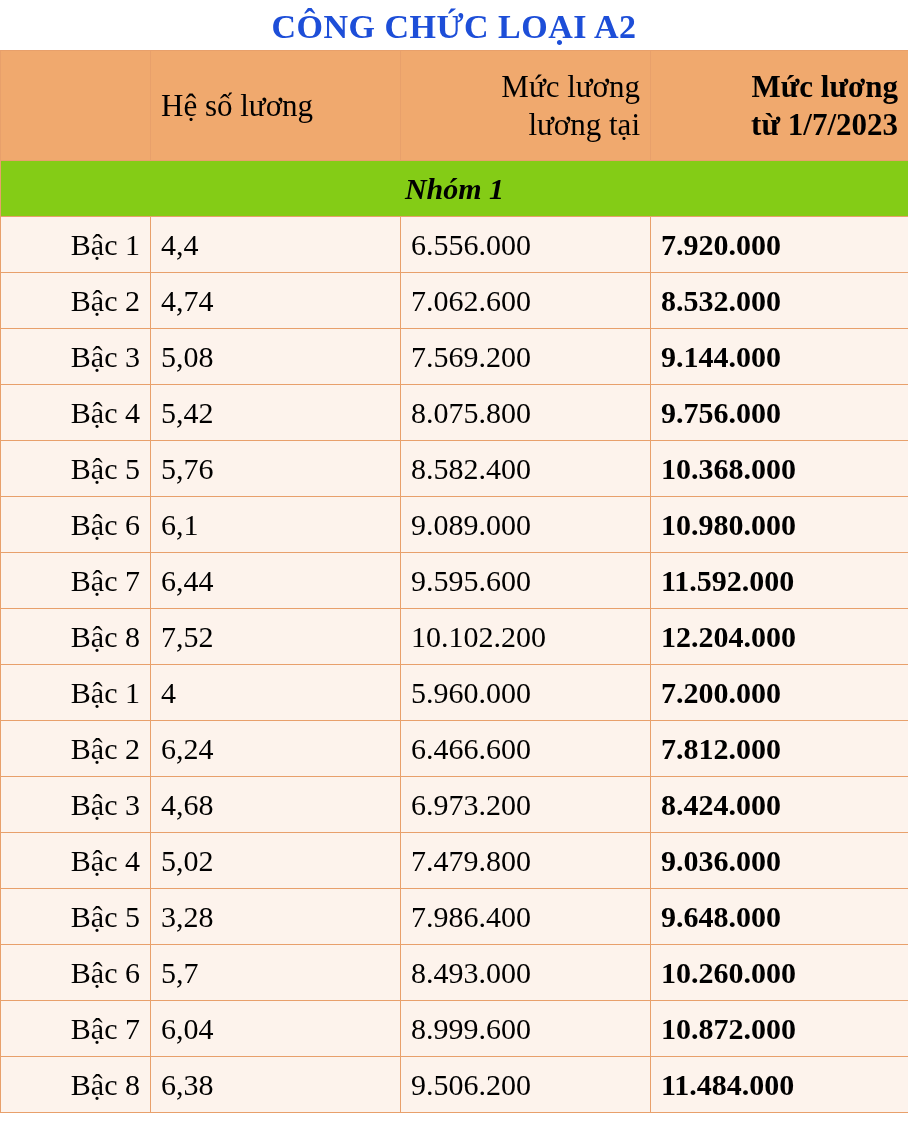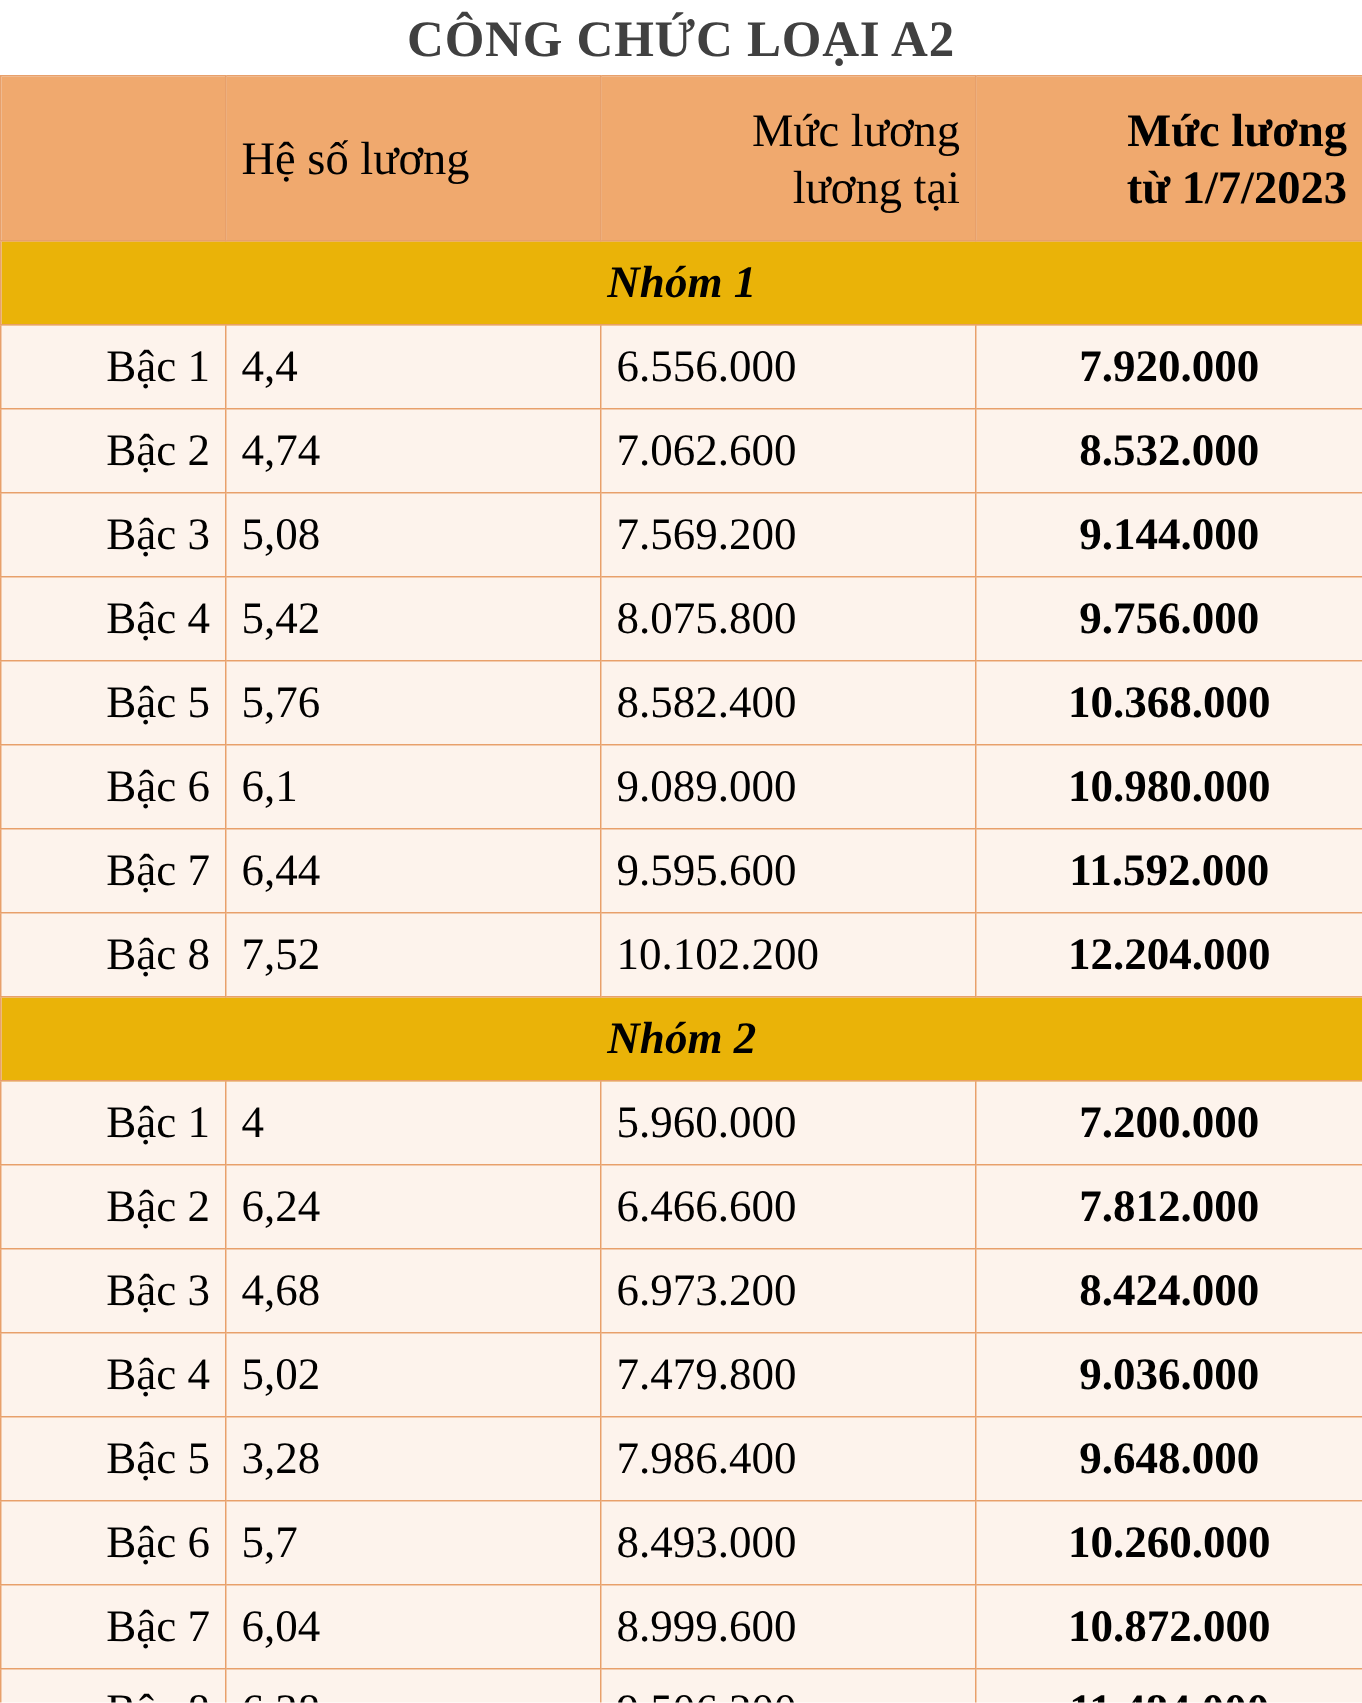--- a/index.html
+++ b/index.html
@@ -18,21 +18,21 @@
     width: 908px;
     height: 1135px;
     position: relative;
     box-sizing: border-box;
   }
   .title {
     text-align: center;
     font-family: "Liberation Serif", serif;
     font-weight: bold;
     font-size: 34px;
-    color: #404040;
+    color: #1d4ed8;
     letter-spacing: 0.5px;
     line-height: 46px;
     padding-top: 4px;
     height: 50px;
     box-sizing: border-box;
   }
   table.salary {
     border-collapse: collapse;
     table-layout: fixed;
     width: 908px;
@@ -60,21 +60,21 @@
   }
   tr.head th.hs { text-align: left; }
   tr.head th.bold {
     font-weight: bold;
   }
   tr.head th.corner {
     background: #F0A96E;
   }
   
   tr.group td {
-    background: #eab308;
+    background: #84cc16;
     text-align: center;
     font-style: italic;
     font-weight: bold;
     font-size: 30px;
     height: 56px;
     vertical-align: middle;
   }
   
   tr.data td {
     background: #FDF3EC;
@@ -82,21 +82,21 @@
     vertical-align: middle;
     font-size: 30px;
   }
   td.label {
     text-align: right;
   }
   td.num {
     text-align: left;
   }
   td.newval {
-    text-align: center;
+    text-align: left;
     font-weight: bold;
   }
 </style>
 </head>
 <body>
 
 <div class="page">
 
   <div class="title">CÔNG CHỨC LOẠI A2</div>
 
@@ -168,23 +168,20 @@
         <td class="num">9.595.600</td>
         <td class="newval">11.592.000</td>
       </tr>
       <tr class="data">
         <td class="label">Bậc 8</td>
         <td class="num">7,52</td>
         <td class="num">10.102.200</td>
         <td class="newval">12.204.000</td>
       </tr>
 
-      <tr class="group">
-        <td colspan="4">Nhóm 2</td>
-      </tr>
       <tr class="data">
         <td class="label">Bậc 1</td>
         <td class="num">4</td>
         <td class="num">5.960.000</td>
         <td class="newval">7.200.000</td>
       </tr>
       <tr class="data">
         <td class="label">Bậc 2</td>
         <td class="num">6,24</td>
         <td class="num">6.466.600</td>

